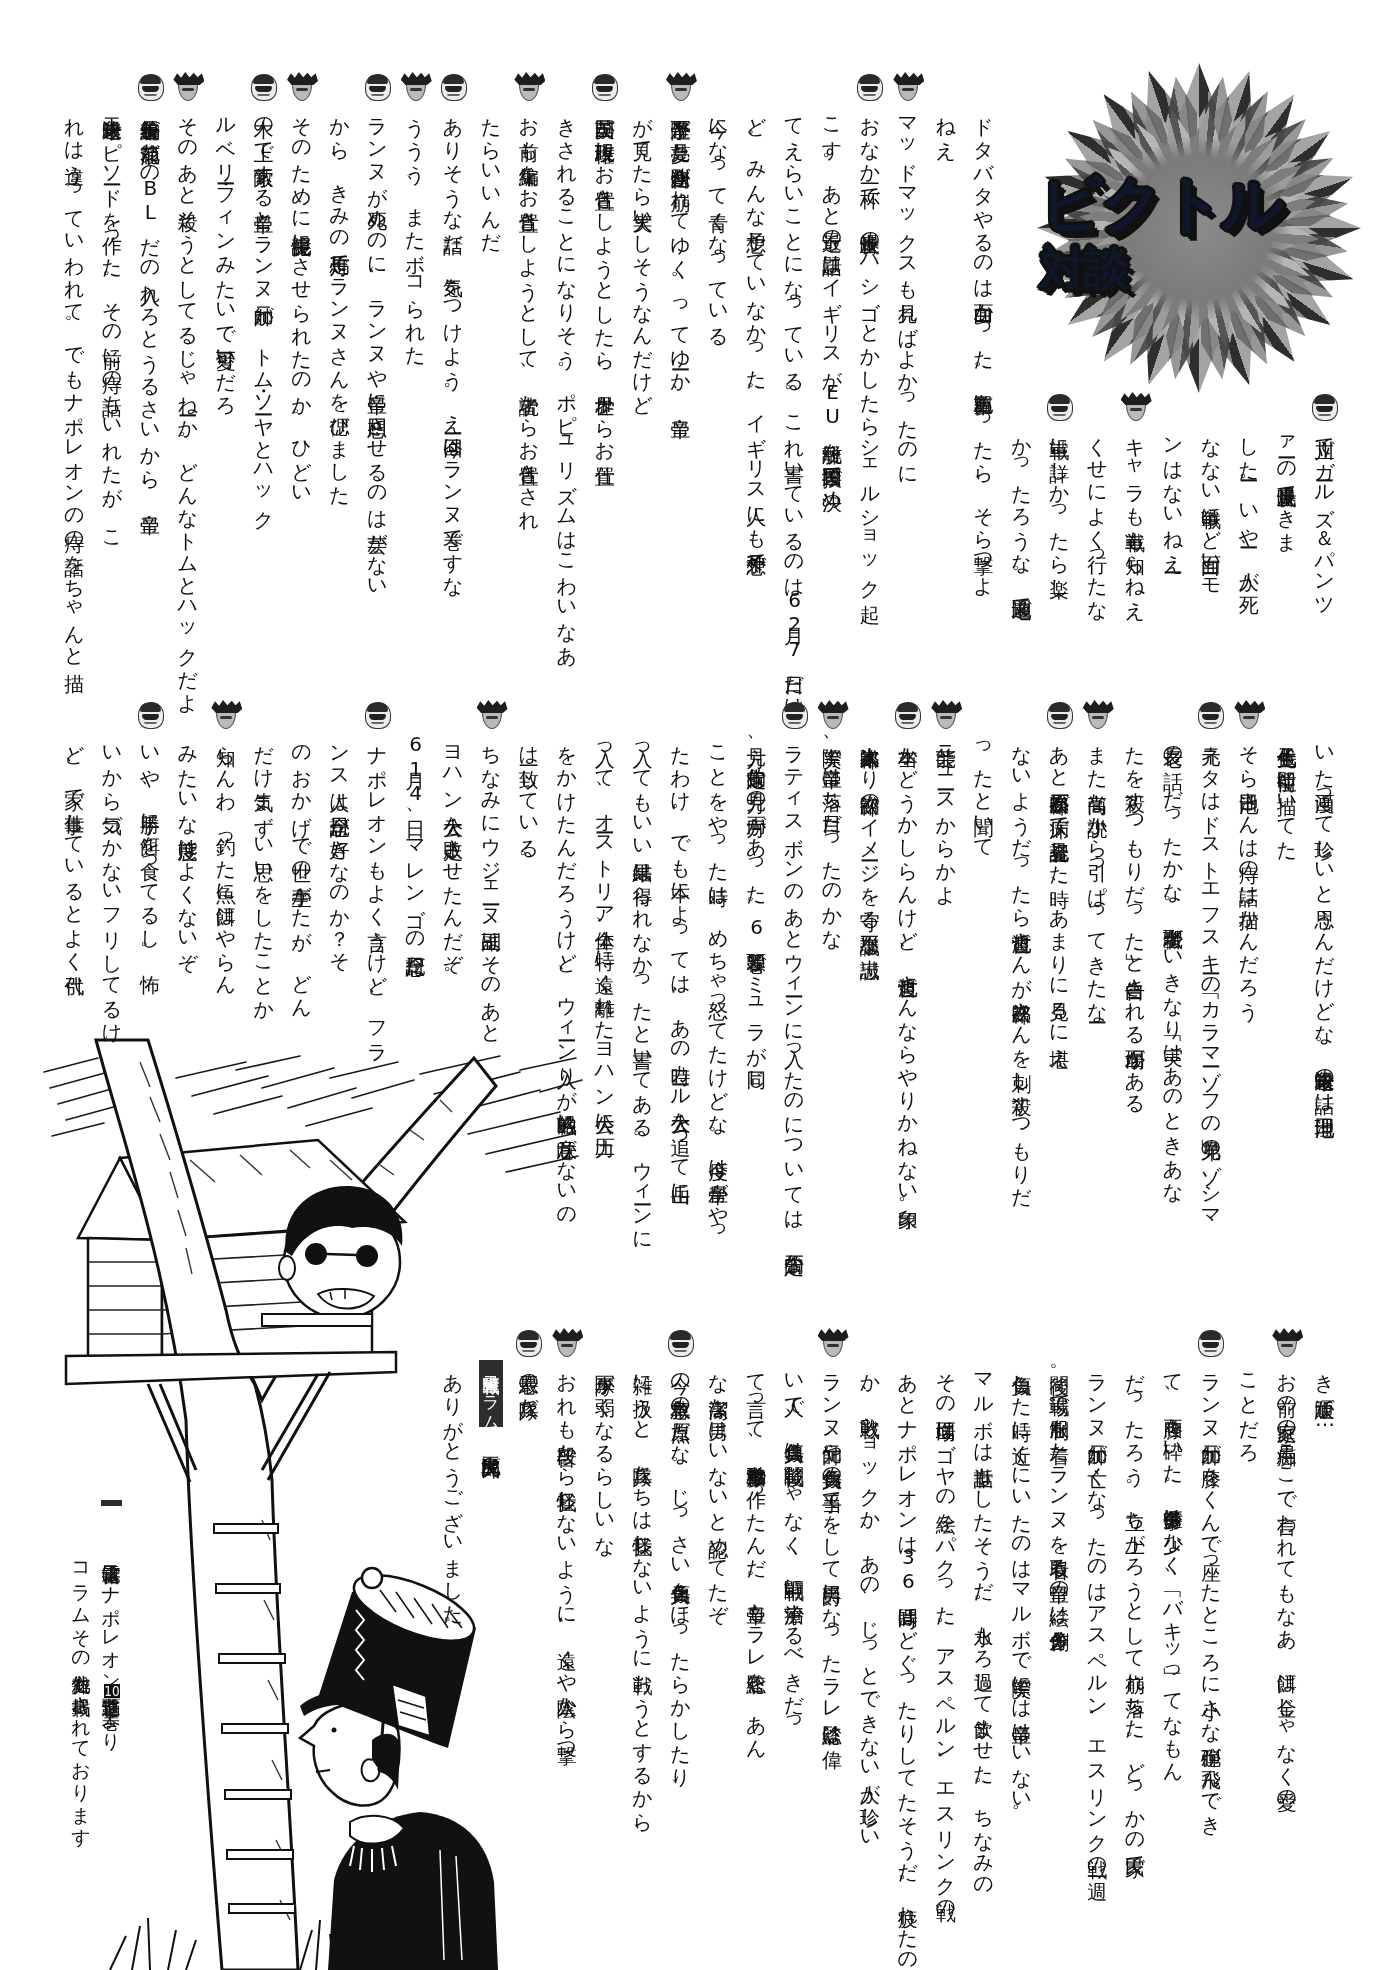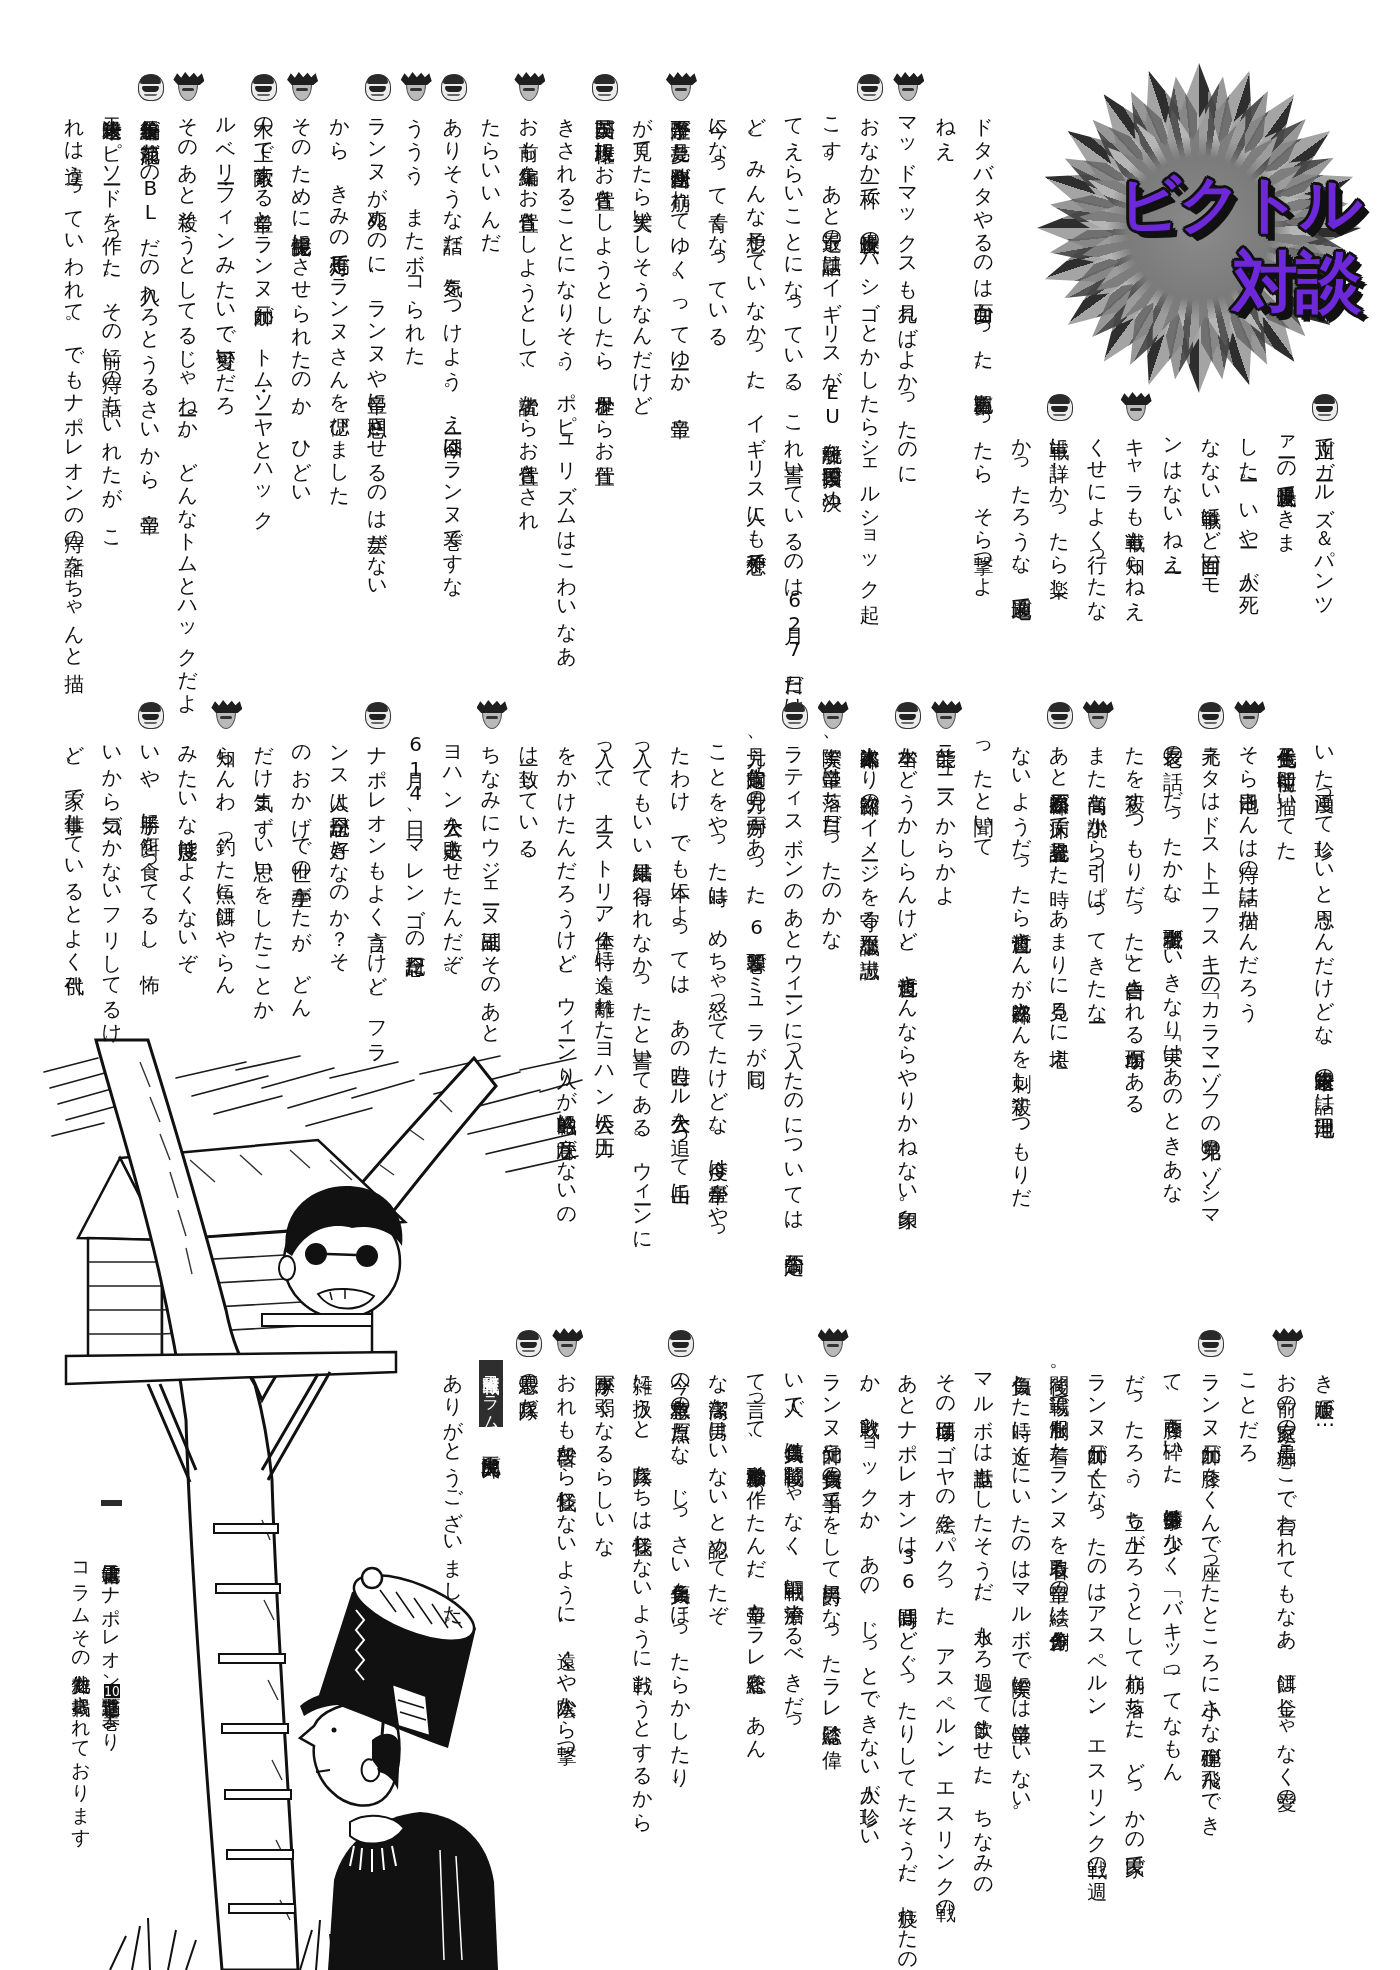--- a/index.html
+++ b/index.html
@@ -13,26 +13,26 @@
   .burst {
     position:absolute; inset:0;
     clip-path: polygon(50% 0%, 55.6% 14.4%, 65.5% 2.4%, 66.3% 17.9%, 79.4% 9.5%, 75.5% 24.5%, 90.5% 20.6%, 82.1% 33.7%, 97.6% 34.5%, 85.6% 44.4%, 100% 50%, 85.6% 55.6%, 97.6% 65.5%, 82.1% 66.3%, 90.5% 79.4%, 75.5% 75.5%, 79.4% 90.5%, 66.3% 82.1%, 65.5% 97.6%, 55.6% 85.6%, 50% 100%, 44.4% 85.6%, 34.5% 97.6%, 33.7% 82.1%, 20.6% 90.5%, 24.5% 75.5%, 9.5% 79.4%, 17.9% 66.3%, 2.4% 65.5%, 14.4% 55.6%, 0% 50%, 14.4% 44.4%, 2.4% 34.5%, 17.9% 33.7%, 9.5% 20.6%, 24.5% 24.5%, 20.6% 9.5%, 33.7% 17.9%, 34.5% 2.4%, 44.4% 14.4%);
     background: repeating-conic-gradient(from 0deg at 50% 50%, #2e2e2e 0deg 4deg, #8a8a8a 4deg 8deg, #5a5a5a 8deg 13deg, #a4a4a4 13deg 18deg);
   }
   .burst.b2 { transform: rotate(9deg) scale(0.93); background: repeating-conic-gradient(from 3deg at 50% 50%, #6a6a6a 0deg 5deg, #b2b2b2 5deg 9deg, #404040 9deg 14deg, #8c8c8c 14deg 18deg); opacity:.9; }
   .burst.b3 { transform: rotate(-13deg) scale(0.74); background: repeating-conic-gradient(from 7deg at 50% 50%, #7e7e7e 0deg 6deg, #9c9c9c 6deg 11deg, #555 11deg 15deg, #b5b5b5 15deg 20deg); }
   .swirl-core { position:absolute; left:22%; top:22%; width:56%; height:56%; border-radius:50%;
     background: radial-gradient(circle, #8b8b8b 0%, #7b7b7b 55%, rgba(120,120,120,0) 72%); }
   .title-line {
-    position:absolute; left:1040px; width:320px; text-align:right; color:#6d28d9;
+    position:absolute; left:1040px; width:320px; text-align:left; color:#0f172a;
     font-family:"DejaVu Sans", sans-serif; font-weight:bold; white-space:nowrap;
     text-shadow:-2px -2px 0 #111,2px -2px 0 #111,-2px 2px 0 #111,2px 2px 0 #111,0 -3px 0 #111,0 3px 0 #111,-3px 0 0 #111,3px 0 0 #111,5px 5px 0 #111,7px 7px 0 #111;
   }
   .title-line.l1 { top:162px; font-size:62px; letter-spacing:-3px; }
-  .title-line.l2 { top:238px; font-size:66px; letter-spacing:-2px; }
+  .title-line.l2 { top:238px; font-size:46px; letter-spacing:-2px; }
 
   
   .row { position:absolute; right:56px; display:flex; flex-direction:row-reverse; align-items:flex-start; }
   .row.top { top:104px; }
   .row.mid { top:732px; }
   .row.bot { top:1360px; }
   .col { position:relative; flex:none; width:37.9px; }
   .col.low { margin-top:320px; }
   .t {
     display:block; width:24px; margin:0 auto;

